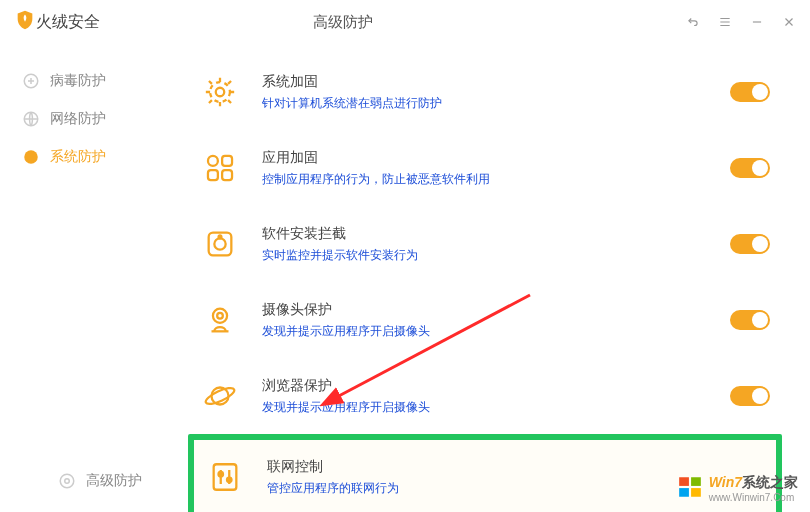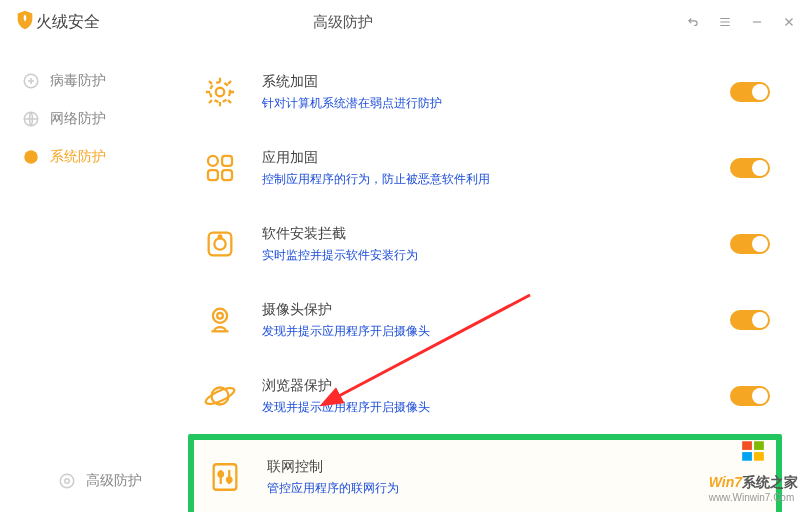--- a/index.html
+++ b/index.html
@@ -22,21 +22,21 @@
   .row { display: flex; align-items: center; padding: 18px 12px; gap: 22px; border-radius: 2px; position: relative; }
   .row.highlight { border: 6px solid #22c55e; background: #fffdf7; padding: 17px 11px; }
   .row-icon { width: 40px; height: 40px; display: flex; align-items: center; justify-content: center; color: #f5a623; }
   .row-icon svg { width: 34px; height: 34px; }
   .row-text { flex: 1; }
   .row-title { font-size: 14px; color: #444; margin-bottom: 4px; }
   .row-desc { font-size: 12px; color: #1d4ed8; }
   .toggle { width: 40px; height: 20px; border-radius: 10px; background: #f5a623; position: relative; cursor: pointer; }
   .toggle::after { content: ""; position: absolute; right: 2px; top: 2px; width: 16px; height: 16px; border-radius: 50%; background: #fff; }
   .arrow { position: absolute; pointer-events: none; z-index: 50; }
-  .watermark { position: absolute; right: 12px; bottom: 8px; font-size: 11px; color: #888; text-align: left; line-height: 1.3; display: flex; align-items: center; gap: 6px; flex-direction: column; }
+  .watermark { position: absolute; right: 12px; bottom: 8px; font-size: 11px; color: #888; text-align: left; line-height: 1.3; display: flex; align-items: center; gap: 6px; }
   .watermark .wm-text { display: flex; flex-direction: column; }
   .wm-line1 { font-size: 14px; color: #555; font-weight: bold; }
   .wm-line1 .wm-accent { color: #f5a623; font-style: italic; }
   .wm-line2 { font-size: 10px; color: #999; }
 </style>
 </head>
 <body>
 
 <div class="titlebar">
   <div class="logo">

